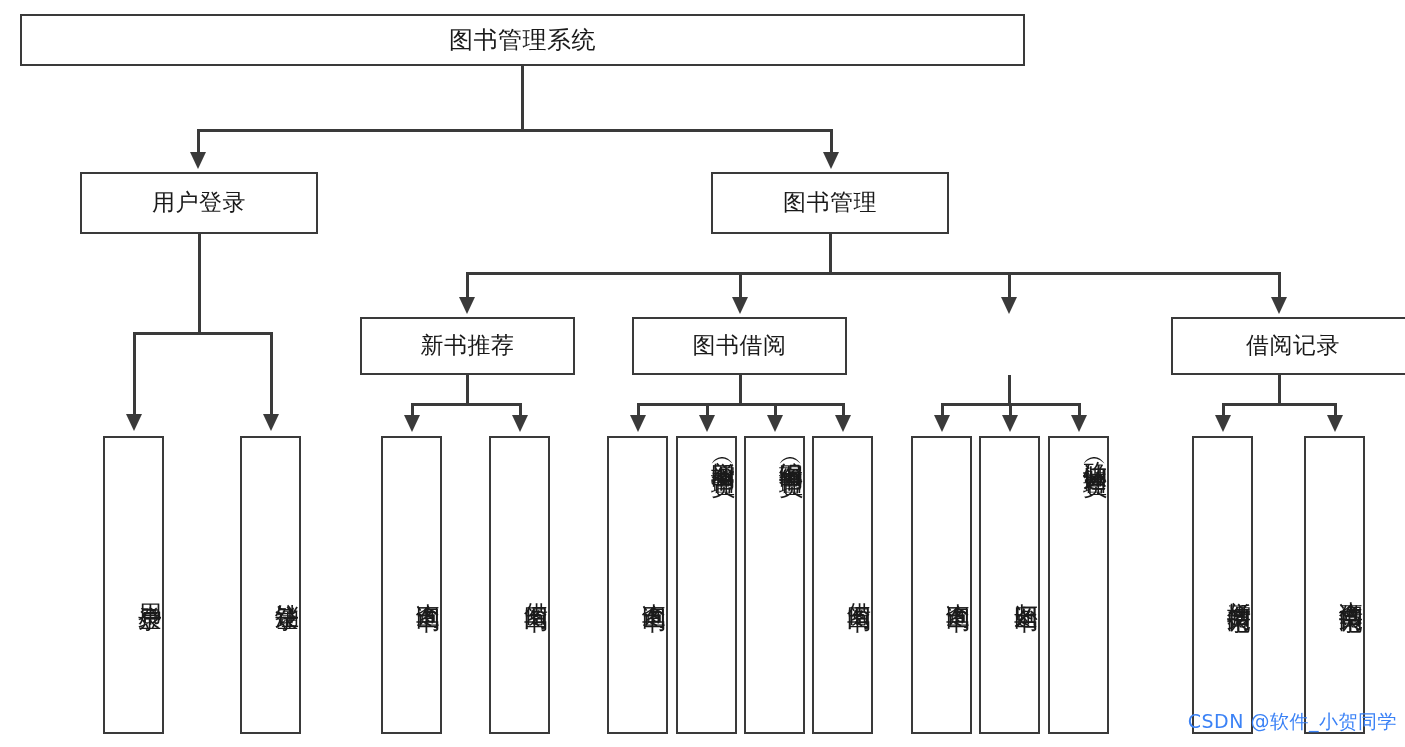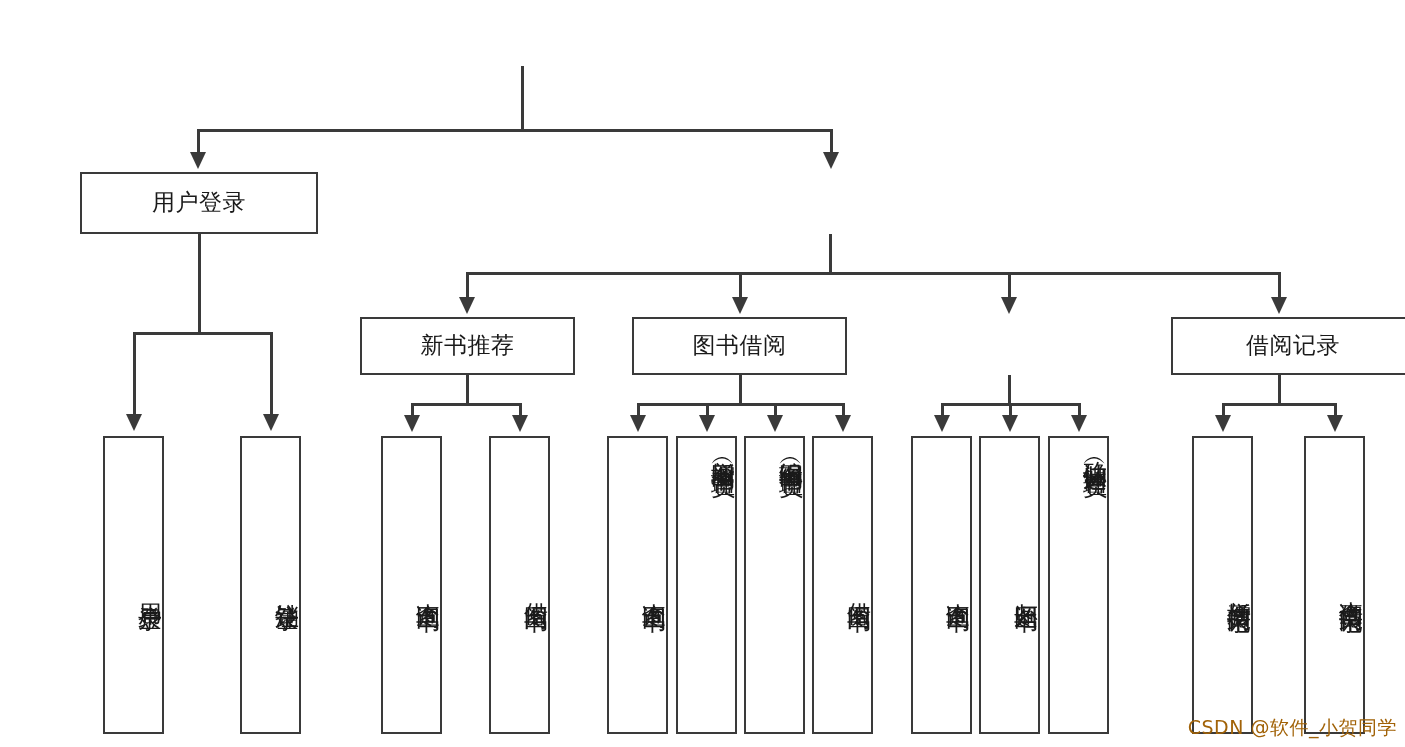--- a/index.html
+++ b/index.html
@@ -66,48 +66,54 @@
     width: 0;
     height: 0;
     border-left: 8px solid transparent;
     border-right: 8px solid transparent;
     border-top: 17px solid #3a3a3a;
   }
   
   #watermark {
     position: absolute;
     right: 8px;
-    bottom: 6px;
+    bottom: 12px;
     font-size: 19px;
-    color: #a16207;
+    color: #3b82f6;
     letter-spacing: 0.5px;
     white-space: nowrap;
     user-select: none;
   }
 </style>
 </head>
 <body>
 
 <div id="diagram-root">
 
+  <div class="node root horiz" style="left:20px; top:14px; width:1005px; height:52px;">
+    <span class="label">图书管理系统</span>
+  </div>
 
   <div class="conn v" style="left:521px; top:66px; height:65px;"></div>
 
   <div class="conn h" style="left:197px; top:129px; width:636px;"></div>
 
   <div class="conn v" style="left:197px; top:129px; height:26px;"></div>
   <div class="arrow" style="left:190px; top:152px;"></div>
 
   <div class="conn v" style="left:830px; top:129px; height:26px;"></div>
   <div class="arrow" style="left:823px; top:152px;"></div>
 
   <div class="node horiz" style="left:80px; top:172px; width:238px; height:62px;">
     <span class="label">用户登录</span>
   </div>
 
+  <div class="node horiz" style="left:711px; top:172px; width:238px; height:62px;">
+    <span class="label">图书管理</span>
+  </div>
 
   <div class="conn v" style="left:198px; top:234px; height:100px;"></div>
   <div class="conn h" style="left:133px; top:332px; width:139px;"></div>
   <div class="conn v" style="left:133px; top:332px; height:85px;"></div>
   <div class="arrow" style="left:126px; top:414px;"></div>
   <div class="conn v" style="left:270px; top:332px; height:85px;"></div>
   <div class="arrow" style="left:263px; top:414px;"></div>
 
   <div class="conn v" style="left:829px; top:234px; height:40px;"></div>
   <div class="conn h" style="left:466px; top:272px; width:814px;"></div>

